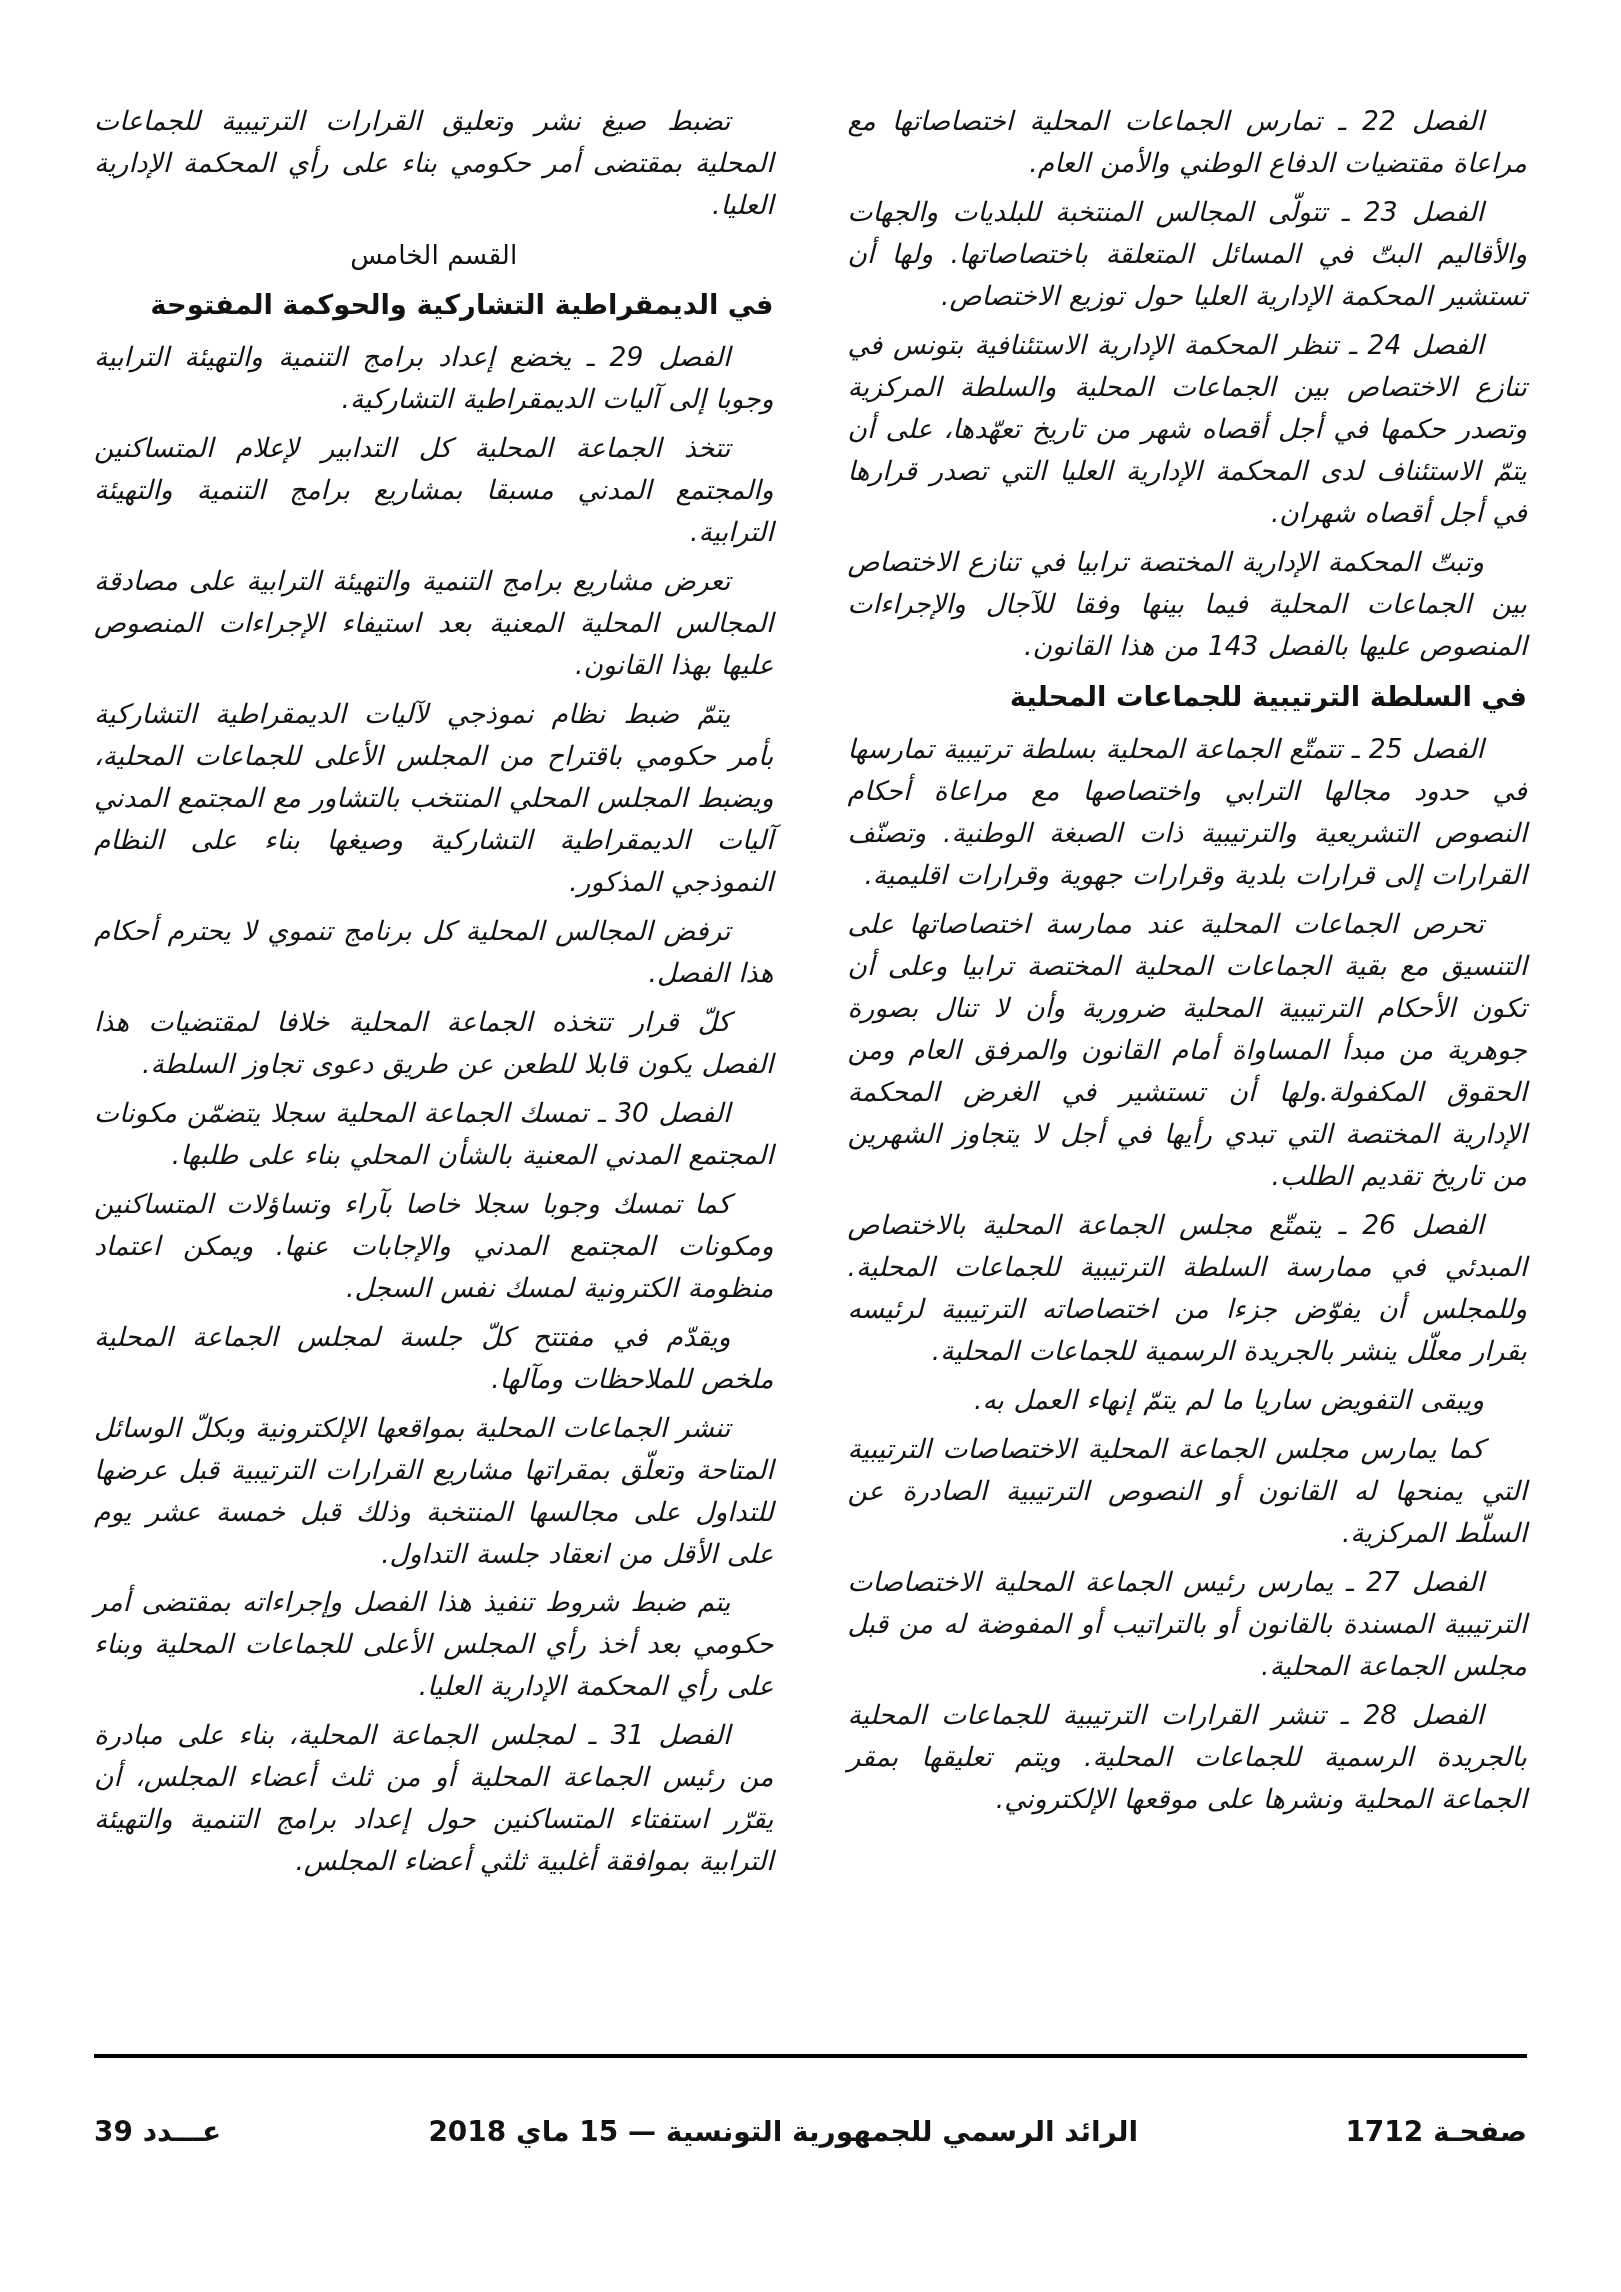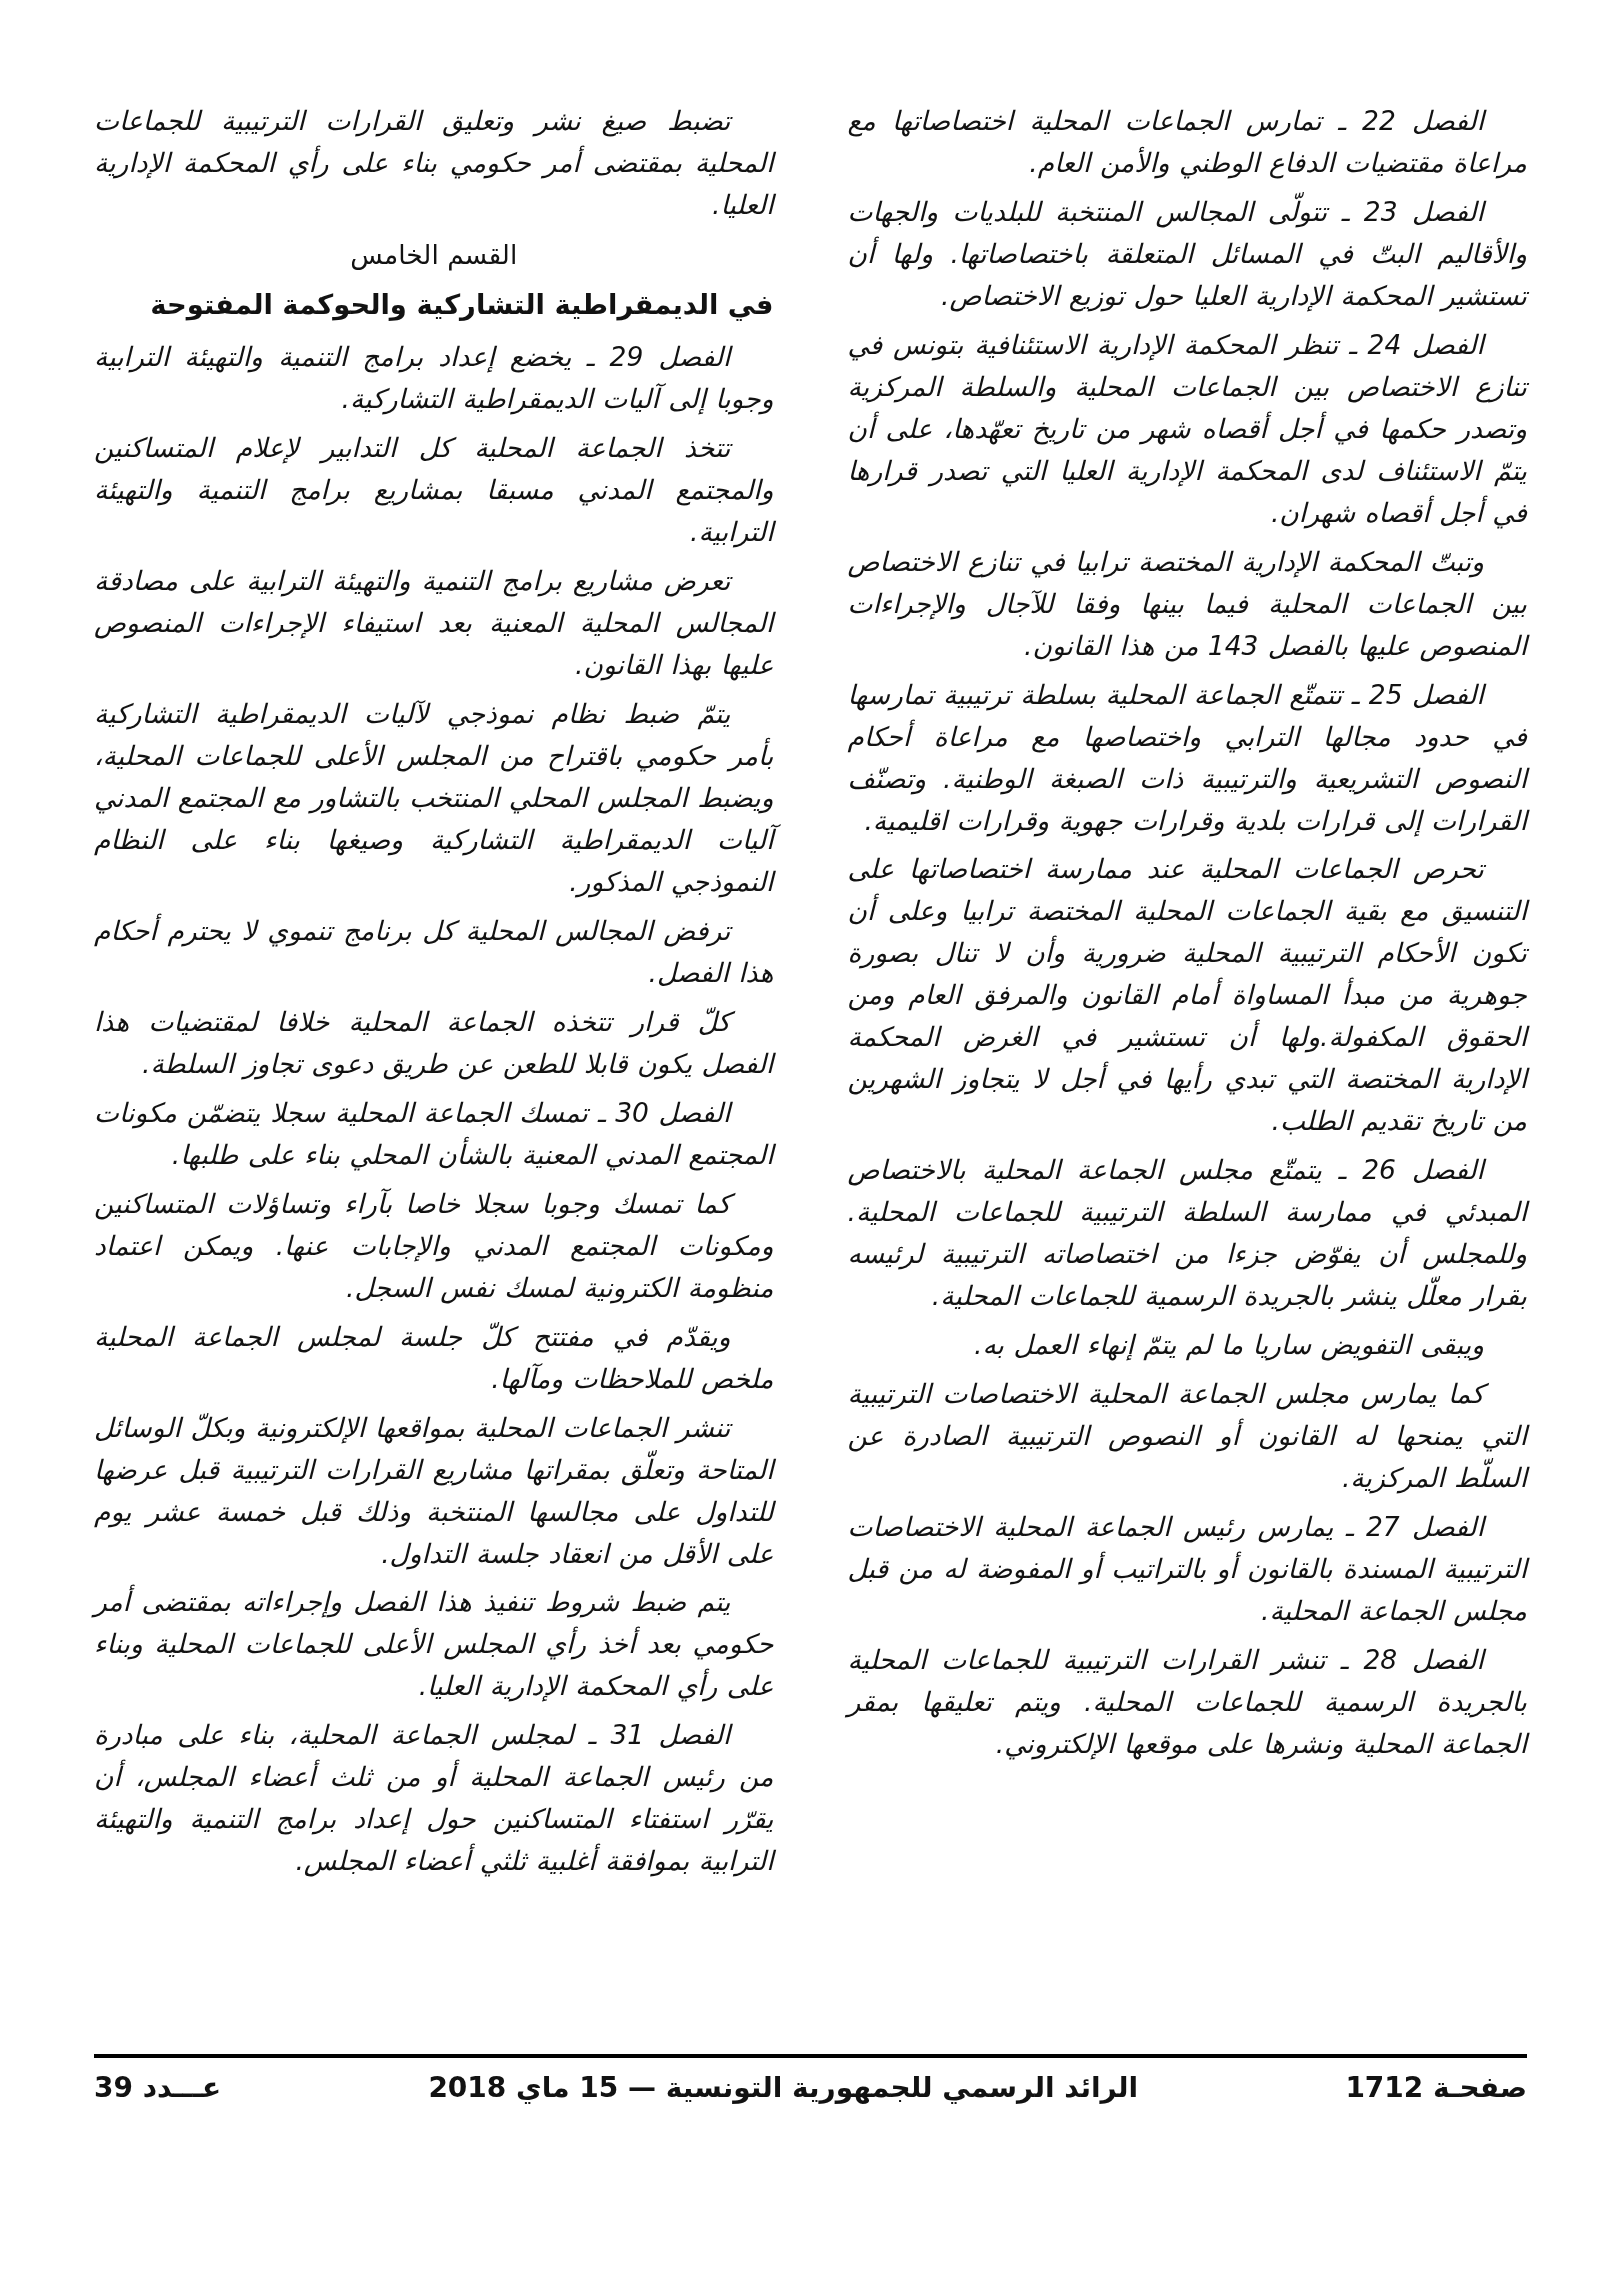--- a/index.html
+++ b/index.html
@@ -66,34 +66,36 @@
   .footer-row {
     display: flex;
     justify-content: space-between;
     align-items: baseline;
     font-size: 28px;
     font-weight: bold;
     line-height: 39px;
   }
   .footer-row .cell {
     white-space: nowrap;
+    margin-top: 44px;
   }
 </style>
 </head>
 <body>
 
 <div class="page" dir="rtl" lang="ar">
 
   <div class="columns">
 
     <div class="column">
       <p class="para">الفصل 22 ـ تمارس الجماعات المحلية اختصاصاتها مع مراعاة مقتضيات الدفاع الوطني والأمن العام.</p>
       <p class="para">الفصل 23 ـ تتولّى المجالس المنتخبة للبلديات والجهات والأقاليم البتّ في المسائل المتعلقة باختصاصاتها. ولها أن تستشير المحكمة الإدارية العليا حول توزيع الاختصاص.</p>
       <p class="para">الفصل 24 ـ تنظر المحكمة الإدارية الاستئنافية بتونس في تنازع الاختصاص بين الجماعات المحلية والسلطة المركزية وتصدر حكمها في أجل أقصاه شهر من تاريخ تعهّدها، على أن يتمّ الاستئناف لدى المحكمة الإدارية العليا التي تصدر قرارها في أجل أقصاه شهران.</p>
       <p class="para">وتبتّ المحكمة الإدارية المختصة ترابيا في تنازع الاختصاص بين الجماعات المحلية فيما بينها وفقا للآجال والإجراءات المنصوص عليها بالفصل 143 من هذا القانون.</p>
+      <p class="section-title">في السلطة الترتيبية للجماعات المحلية</p>
       <p class="para">الفصل 25 ـ تتمتّع الجماعة المحلية بسلطة ترتيبية تمارسها في حدود مجالها الترابي واختصاصها مع مراعاة أحكام النصوص التشريعية والترتيبية ذات الصبغة الوطنية. وتصنّف القرارات إلى قرارات بلدية وقرارات جهوية وقرارات اقليمية.</p>
       <p class="para">تحرص الجماعات المحلية عند ممارسة اختصاصاتها على التنسيق مع بقية الجماعات المحلية المختصة ترابيا وعلى أن تكون الأحكام الترتيبية المحلية ضرورية وأن لا تنال بصورة جوهرية من مبدأ المساواة أمام القانون والمرفق العام ومن الحقوق المكفولة.ولها أن تستشير في الغرض المحكمة الإدارية المختصة التي تبدي رأيها في أجل لا يتجاوز الشهرين من تاريخ تقديم الطلب.</p>
       <p class="para">الفصل 26 ـ يتمتّع مجلس الجماعة المحلية بالاختصاص المبدئي في ممارسة السلطة الترتيبية للجماعات المحلية. وللمجلس أن يفوّض جزءا من اختصاصاته الترتيبية لرئيسه بقرار معلّل ينشر بالجريدة الرسمية للجماعات المحلية.</p>
       <p class="para">ويبقى التفويض ساريا ما لم يتمّ إنهاء العمل به.</p>
       <p class="para">كما يمارس مجلس الجماعة المحلية الاختصاصات الترتيبية التي يمنحها له القانون أو النصوص الترتيبية الصادرة عن السلّط المركزية.</p>
       <p class="para">الفصل 27 ـ يمارس رئيس الجماعة المحلية الاختصاصات الترتيبية المسندة بالقانون أو بالتراتيب أو المفوضة له من قبل مجلس الجماعة المحلية.</p>
       <p class="para">الفصل 28 ـ تنشر القرارات الترتيبية للجماعات المحلية بالجريدة الرسمية للجماعات المحلية. ويتم تعليقها بمقر الجماعة المحلية ونشرها على موقعها الإلكتروني.</p>
     </div>
 
     <div class="column">

